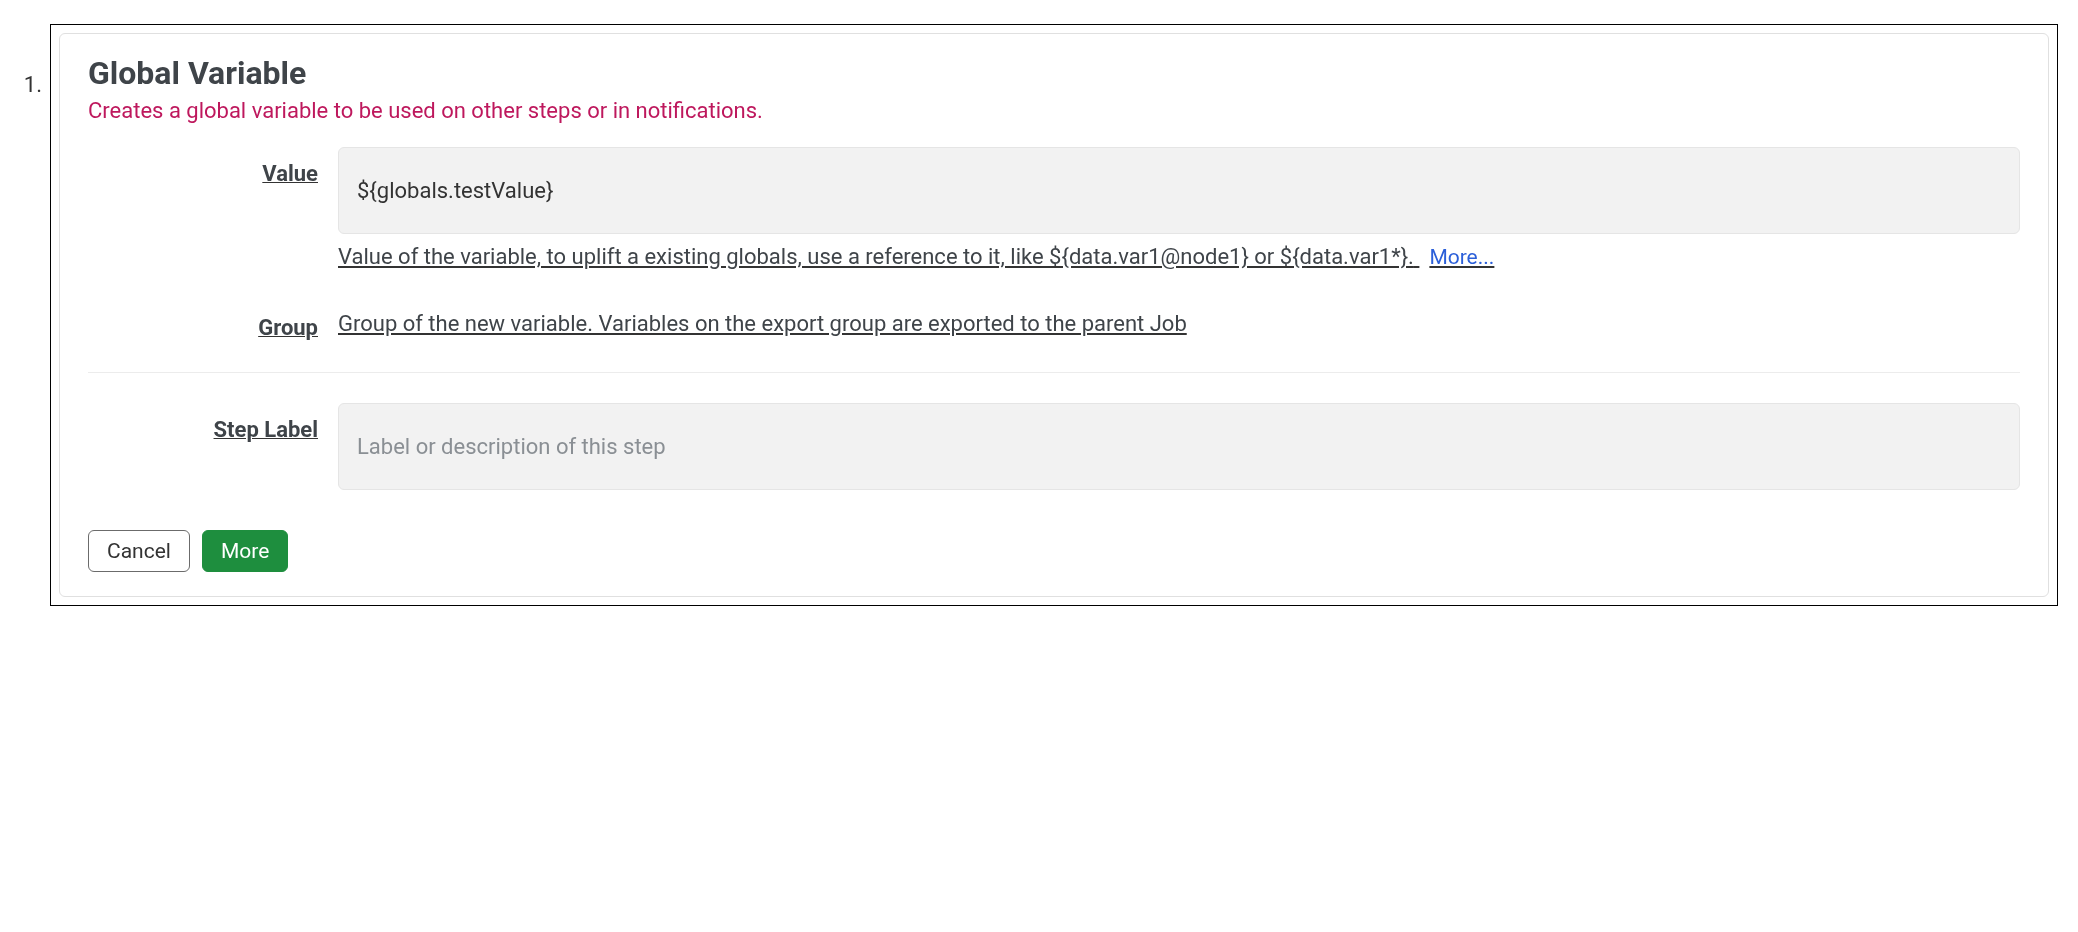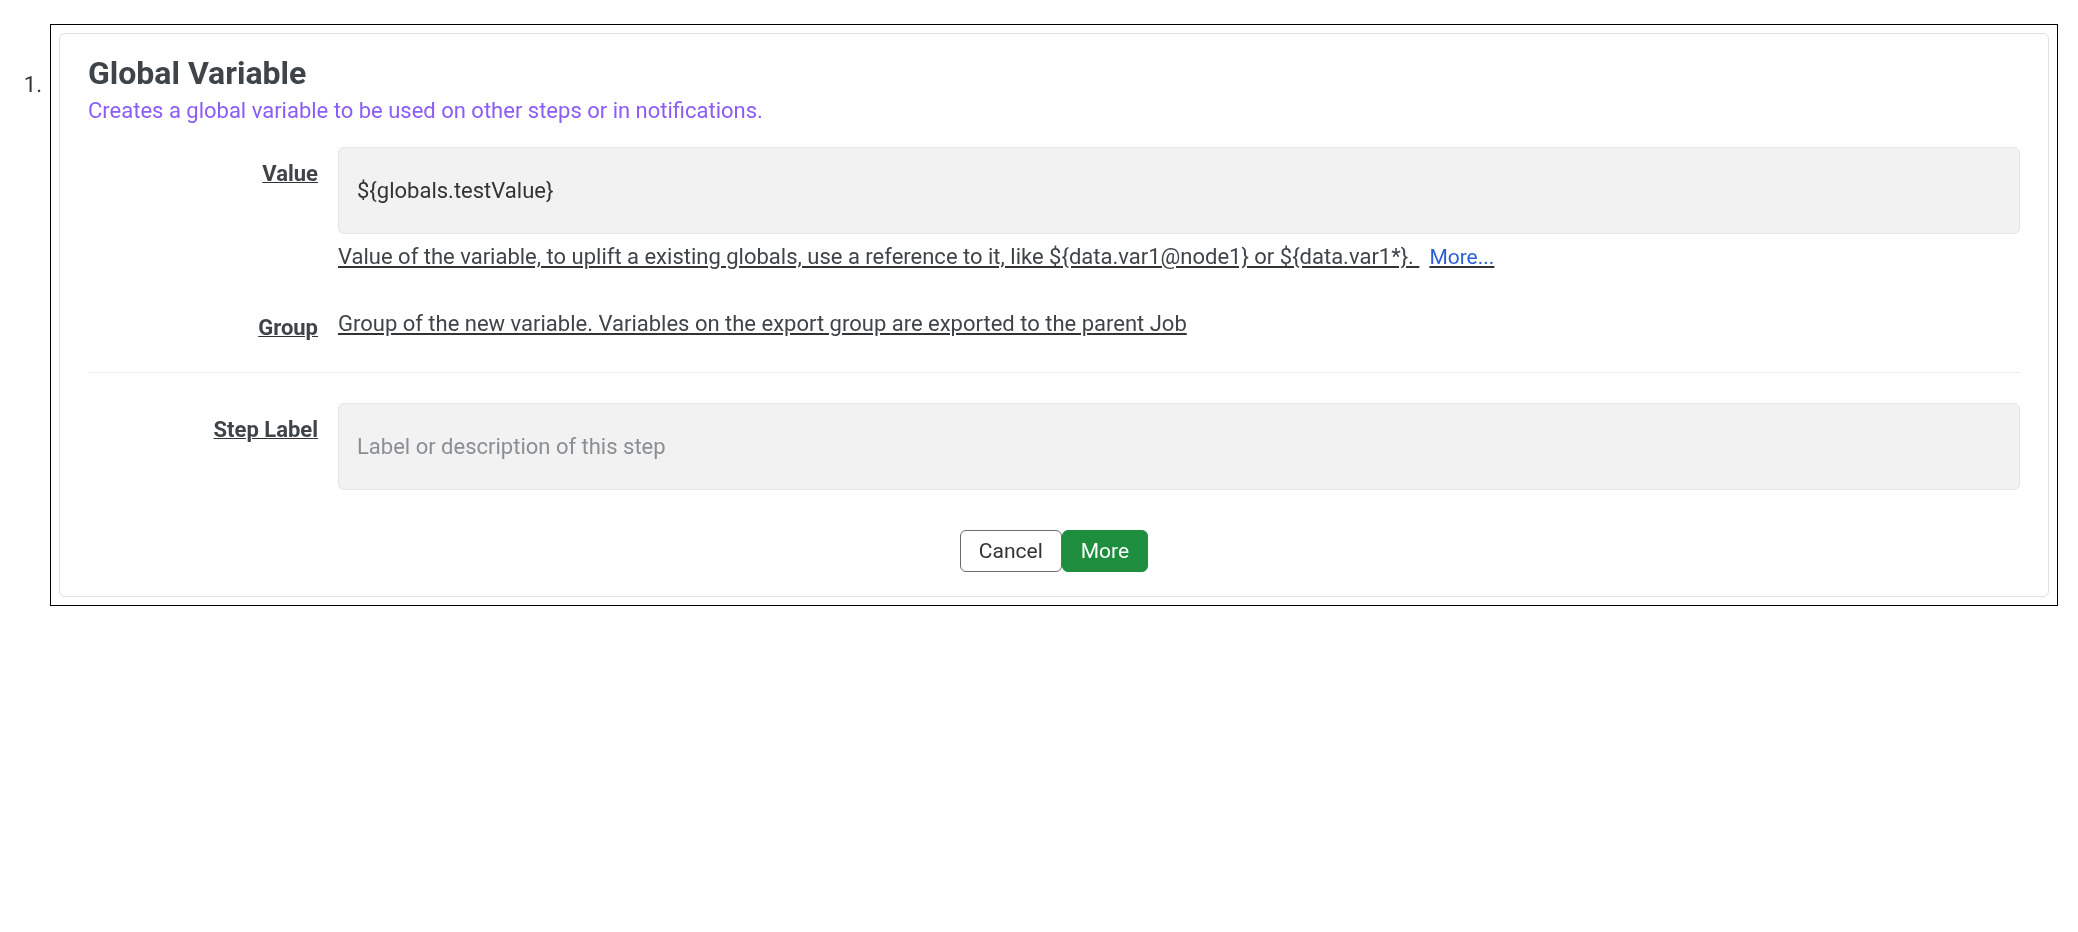--- a/index.html
+++ b/index.html
@@ -38,21 +38,21 @@
       padding: 20px 28px 24px 28px;
     }
     .panel-title {
       font-size: 32px;
       font-weight: 700;
       color: #3f4449;
       margin-bottom: 6px;
     }
     .panel-subtitle {
       font-size: 22px;
-      color: #8b5cf6;
+      color: #be185d;
       margin-bottom: 24px;
     }
     .form-row {
       display: flex;
       align-items: flex-start;
       margin-bottom: 0;
       text-decoration: underline;
     }
     .form-label-col {
       width: 250px;
@@ -95,23 +95,22 @@
       font-size: 21px;
       text-align: right;
     }
     .divider {
       border: none;
       border-top: 1px solid #ececec;
       margin: 4px 0 30px 0;
     }
     .button-row {
       display: flex;
-      gap: 0;
+      gap: 12px;
       margin-top: 40px;
-      justify-content: center;
     }
     .btn {
       font-size: 21px;
       padding: 8px 18px;
       border-radius: 6px;
       cursor: pointer;
       font-family: inherit;
     }
     .btn-cancel {
       background: #fff;

